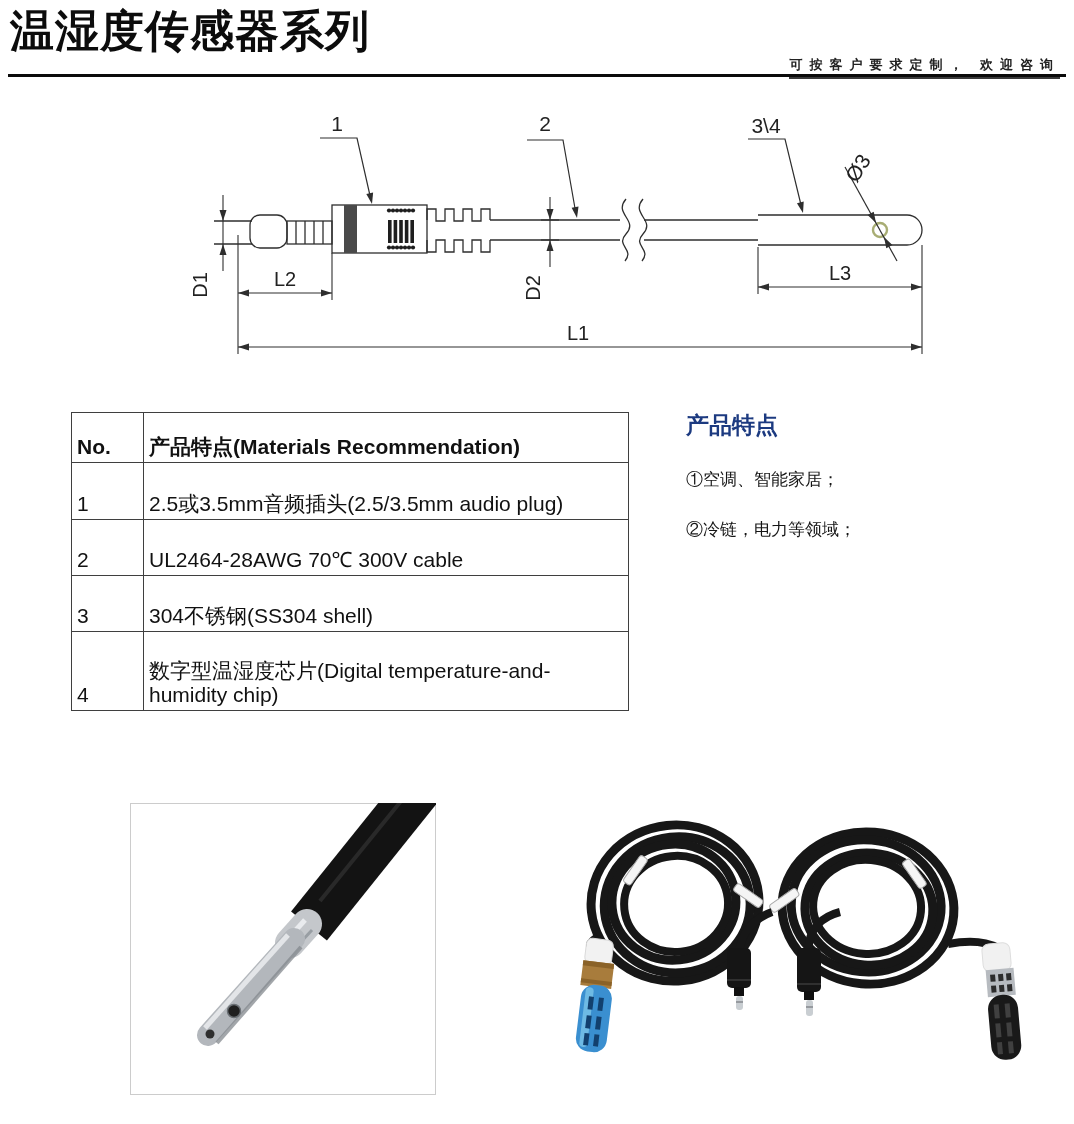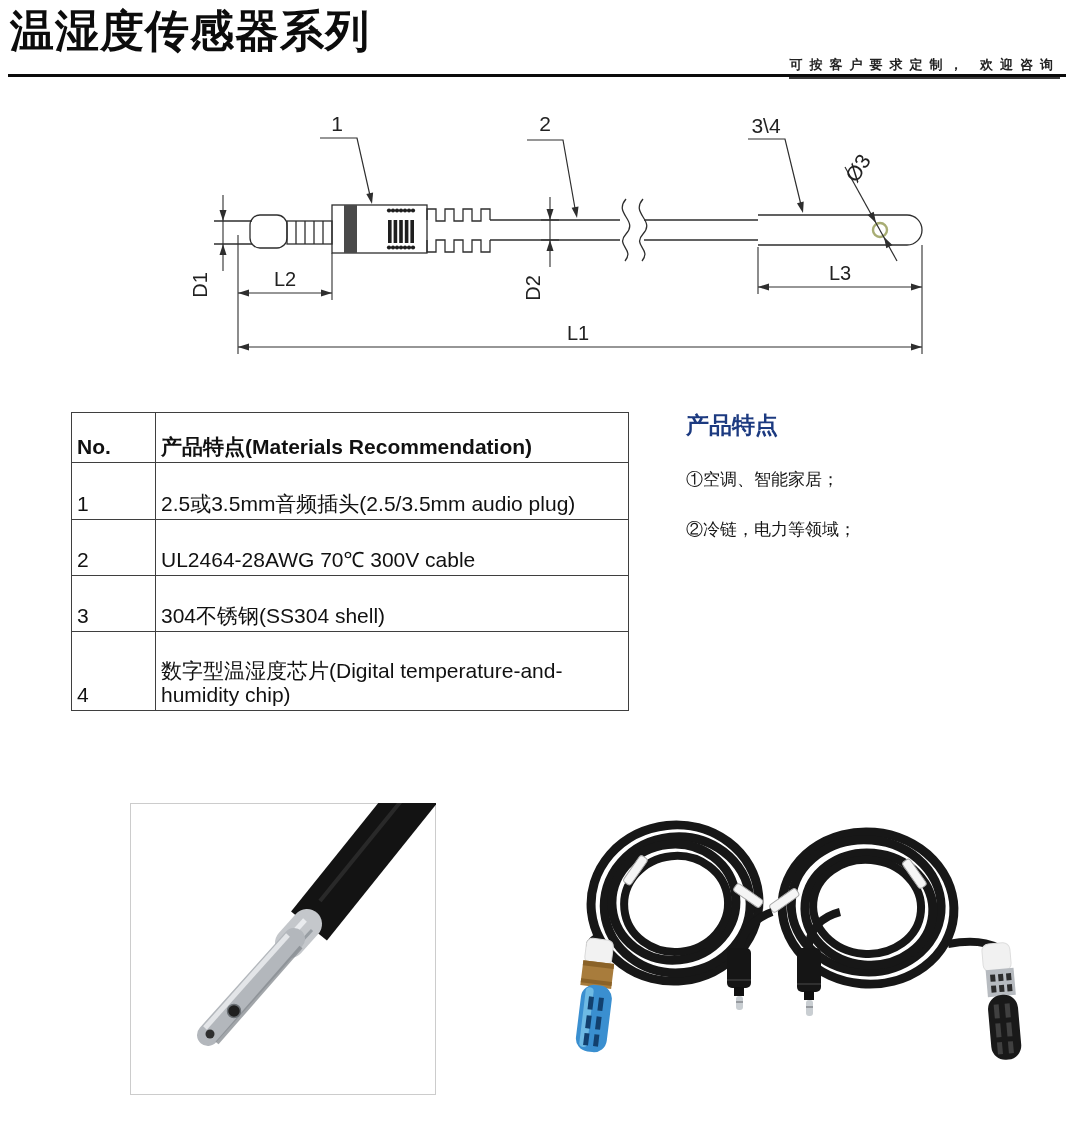--- a/index.html
+++ b/index.html
@@ -18,21 +18,21 @@
     letter-spacing:7px;border-bottom:2px solid #3a3a3a;padding-bottom:3px;white-space:nowrap;margin-left:12px;
   }
   .drawing{position:absolute;left:0;top:95px;}
   .drawing text{font-family:"Liberation Sans",sans-serif;font-size:21px;fill:#222;}
   .drawing .dimtxt{font-size:20px;}
   .materials{
     position:absolute;left:71px;top:412px;width:558px;border-collapse:collapse;table-layout:fixed;
   }
   .materials td{
     border:1.5px solid #3f3f3f;vertical-align:bottom;
-    padding:0 20px 3px 5px;font-size:21px;line-height:1.15;color:#111;
+    padding:0 8px 3px 5px;font-size:21px;line-height:1.15;color:#111;
   }
   .materials .c-no{width:58px;}
   .materials .hdr td{font-weight:bold;font-size:21px;}
   .features{position:absolute;left:686px;top:410px;width:400px;}
   .features h3{margin:0;font-size:23px;color:#1c3a80;font-weight:bold;}
   .features p{margin:27px 0 0 0;font-size:17px;color:#151515;}
   .photo{position:absolute;}
   .photo-left{left:130px;top:803px;}
   .photo-right{left:528px;top:812px;}
 </style>

